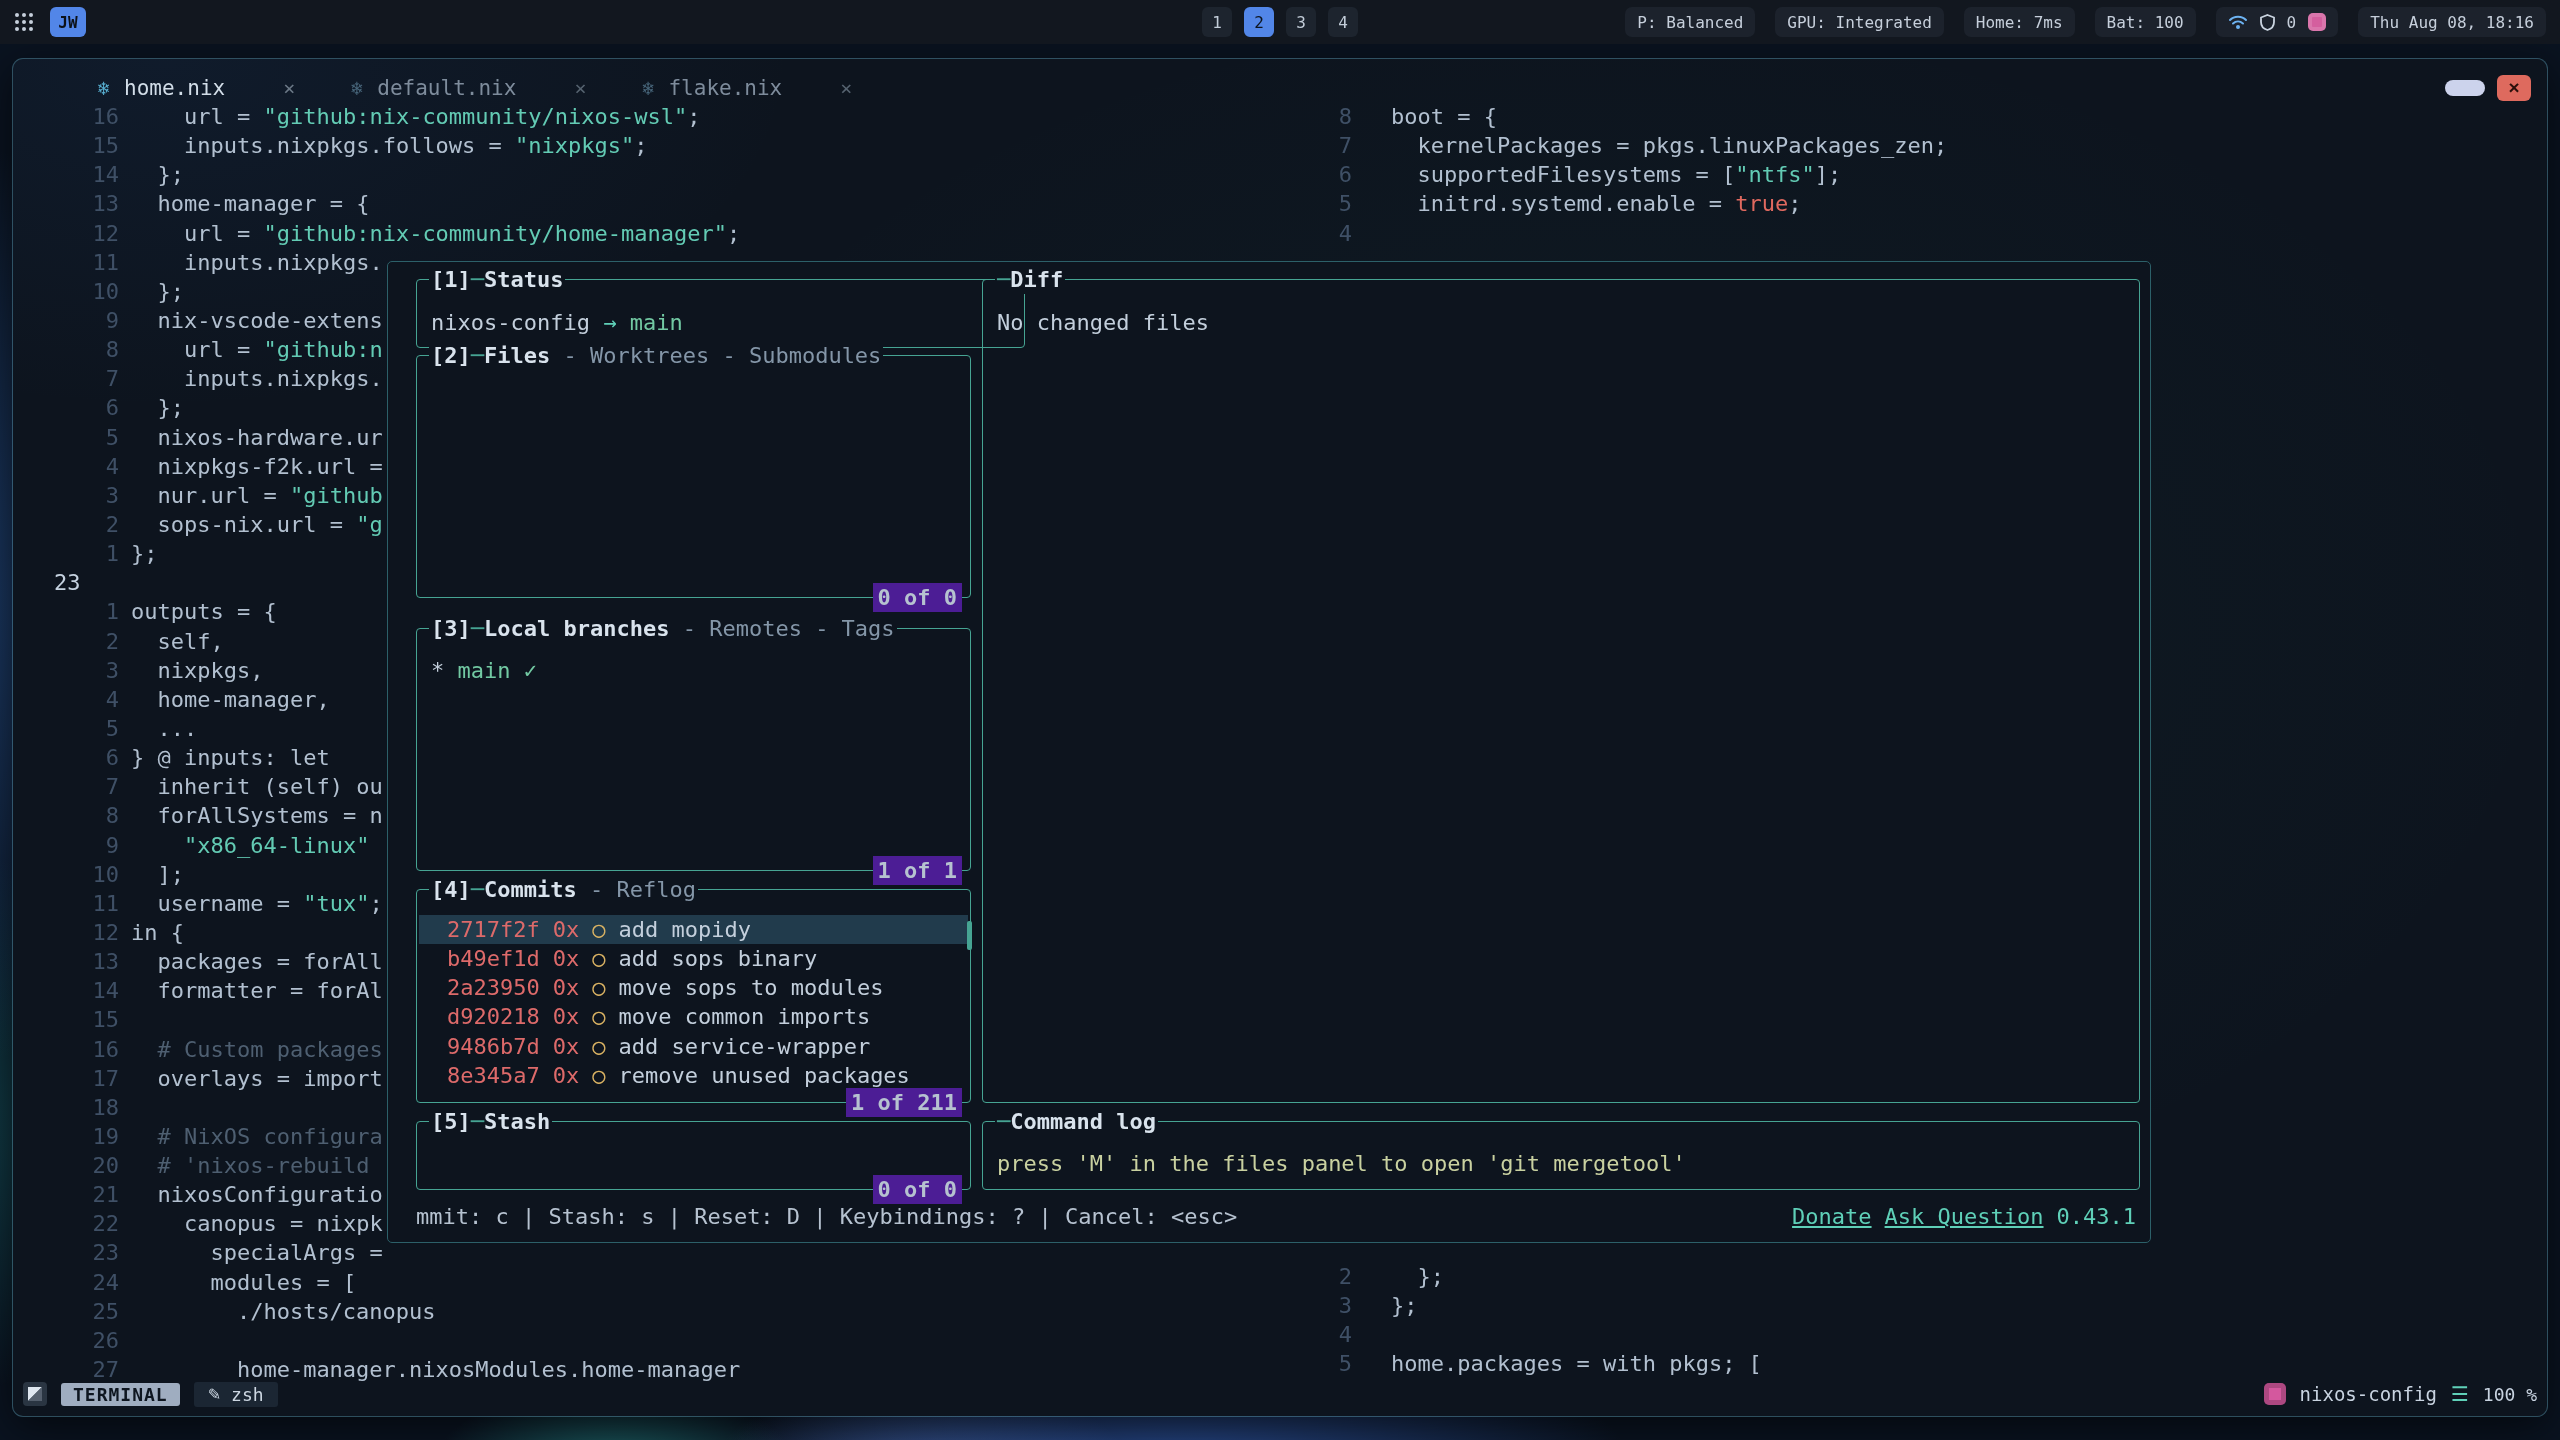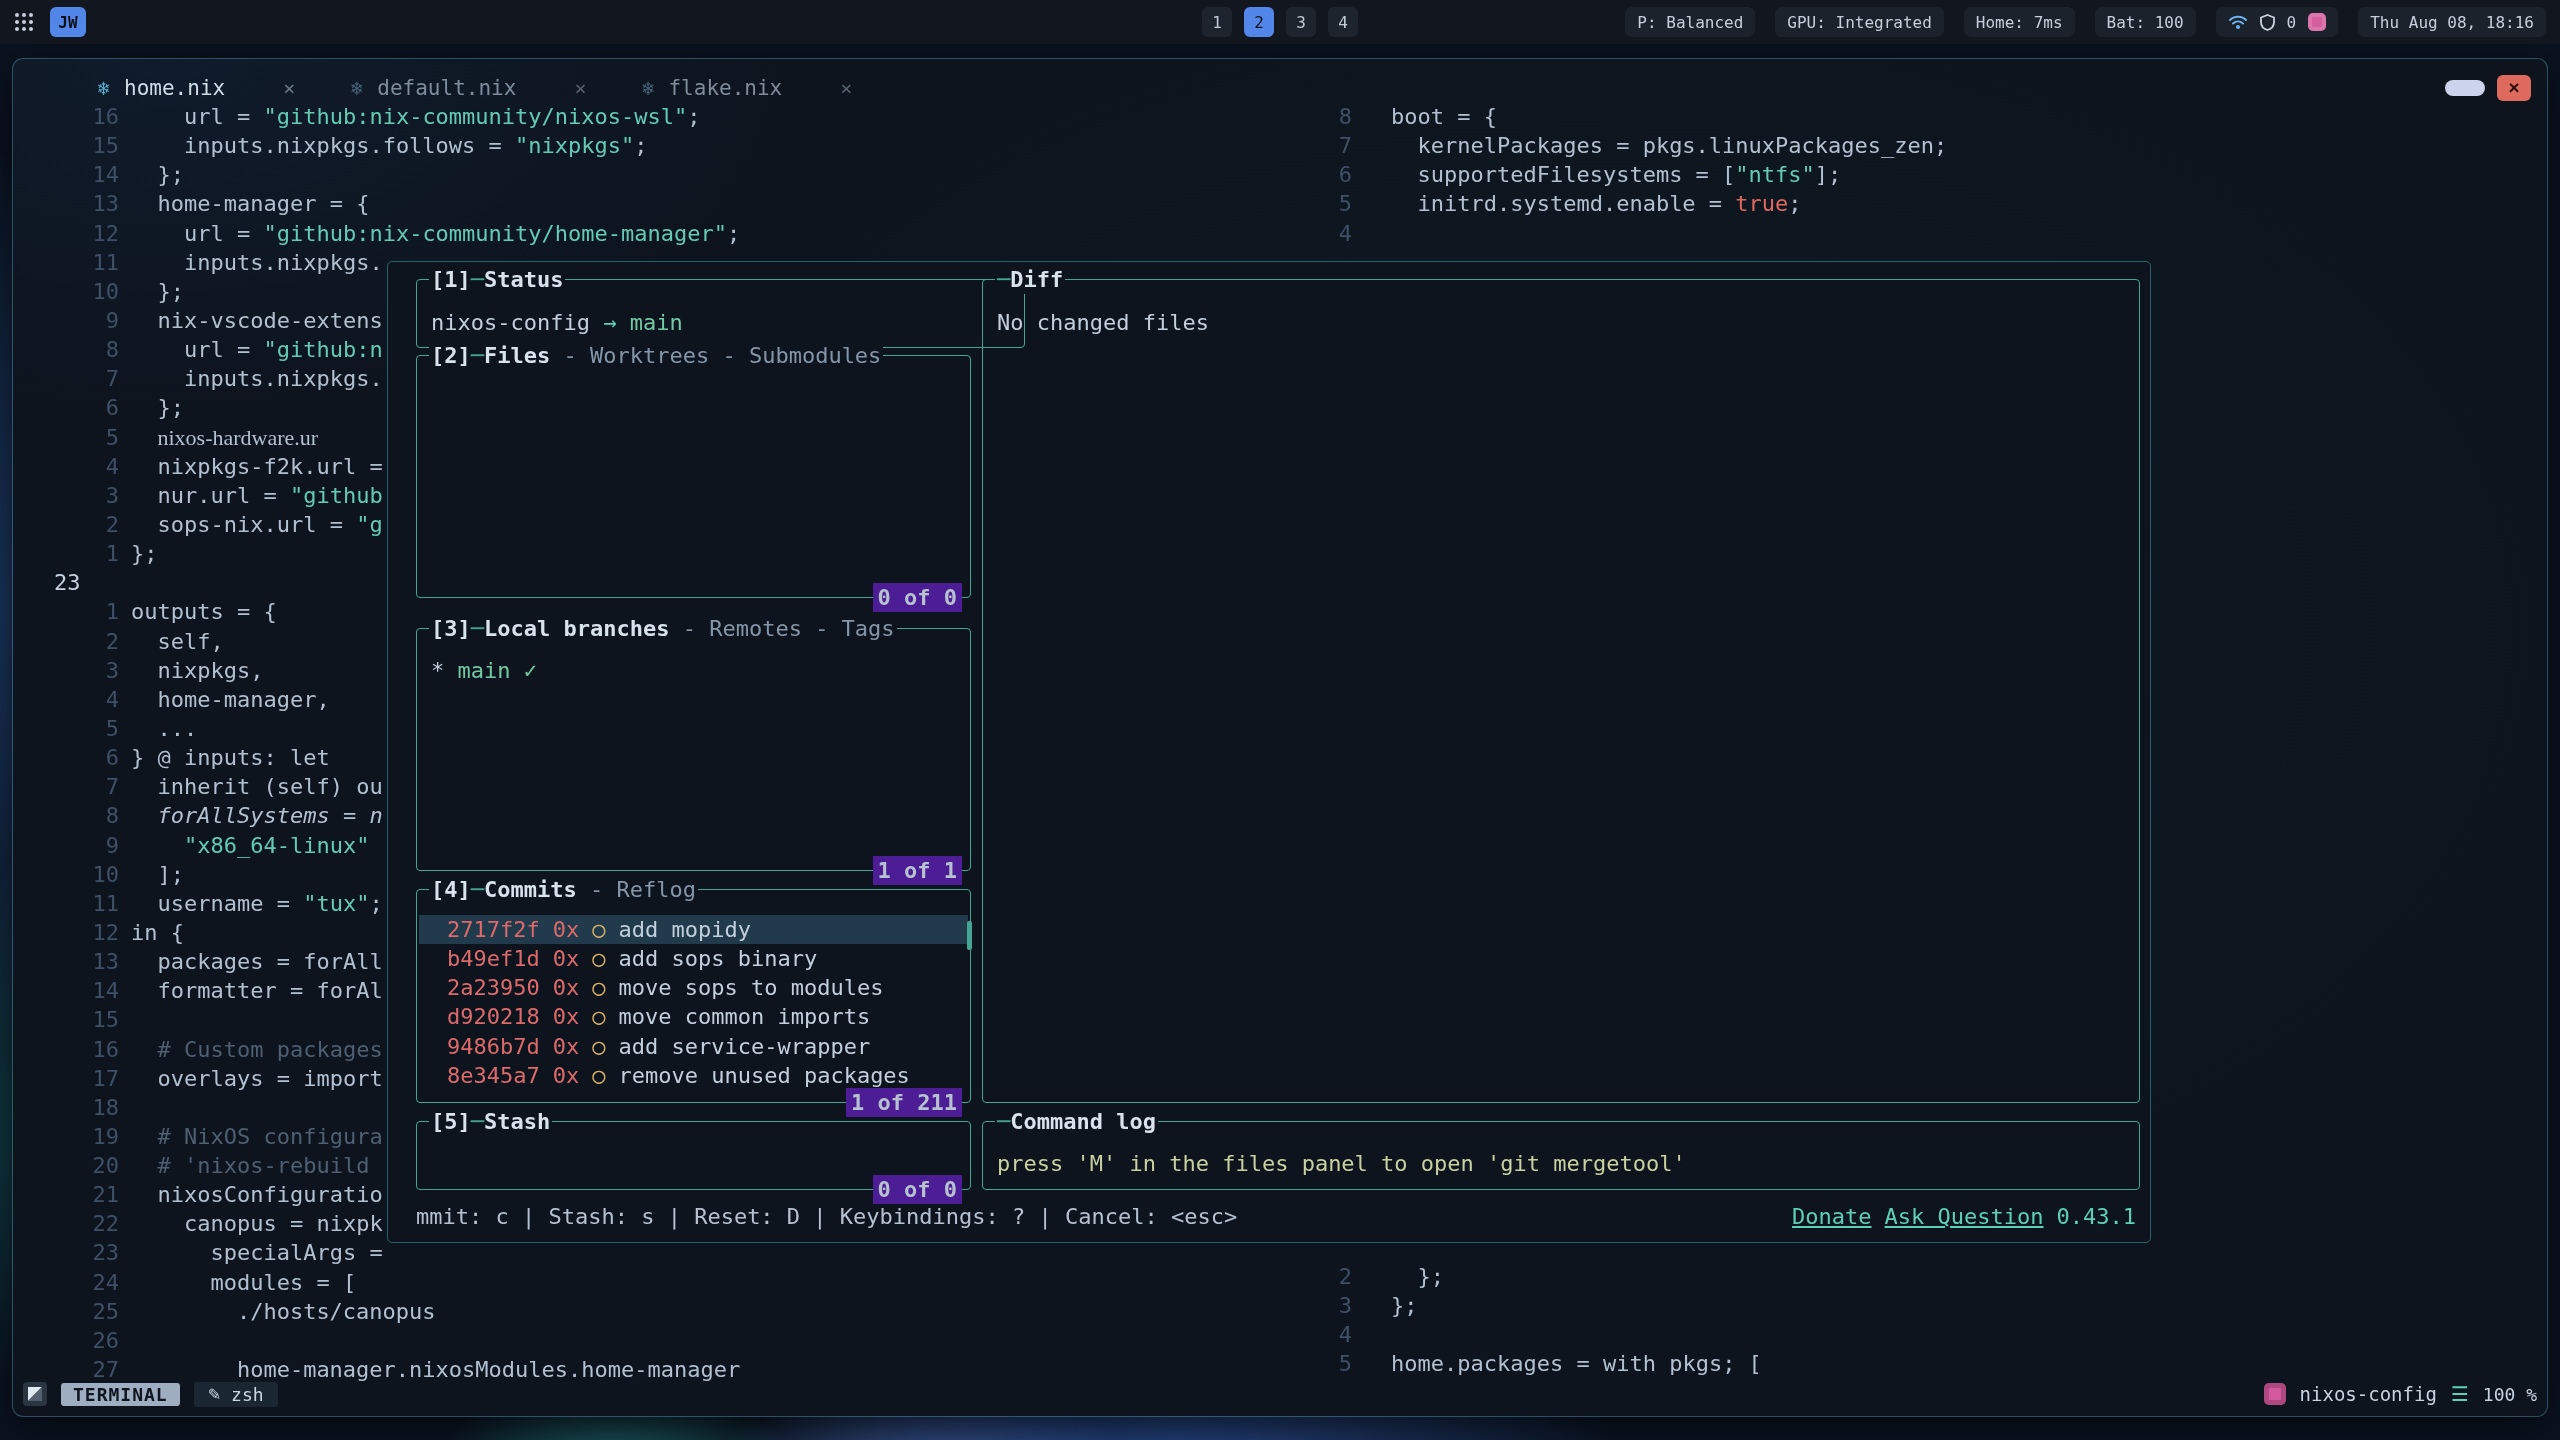--- a/index.html
+++ b/index.html
@@ -222,34 +222,34 @@
       <div class="crow"><span class="lnum">15</span><span class="lcode" style="padding-left: 52.96px;"><span class="tk-p">inputs.nixpkgs.follows = </span><span class="tk-s">"nixpkgs"</span><span class="tk-p">;</span></span></div>
       <div class="crow"><span class="lnum">14</span><span class="lcode" style="padding-left: 26.48px;"><span class="tk-p">};</span></span></div>
       <div class="crow"><span class="lnum">13</span><span class="lcode" style="padding-left: 26.48px;"><span class="tk-p">home-manager = {</span></span></div>
       <div class="crow"><span class="lnum">12</span><span class="lcode" style="padding-left: 52.96px;"><span class="tk-p">url = </span><span class="tk-s">"github:nix-community/home-manager"</span><span class="tk-p">;</span></span></div>
       <div class="crow"><span class="lnum">11</span><span class="lcode" style="padding-left: 52.96px;"><span class="tk-p">inputs.nixpkgs.</span></span></div>
       <div class="crow"><span class="lnum">10</span><span class="lcode" style="padding-left: 26.48px;"><span class="tk-p">};</span></span></div>
       <div class="crow"><span class="lnum">9</span><span class="lcode" style="padding-left: 26.48px;"><span class="tk-p">nix-vscode-extens</span></span></div>
       <div class="crow"><span class="lnum">8</span><span class="lcode" style="padding-left: 52.96px;"><span class="tk-p">url = </span><span class="tk-s">"github:n</span></span></div>
       <div class="crow"><span class="lnum">7</span><span class="lcode" style="padding-left: 52.96px;"><span class="tk-p">inputs.nixpkgs.</span></span></div>
       <div class="crow"><span class="lnum">6</span><span class="lcode" style="padding-left: 26.48px;"><span class="tk-p">};</span></span></div>
-      <div class="crow"><span class="lnum">5</span><span class="lcode" style="padding-left: 26.48px; font-family: Liberation Serif, serif;"><span class="tk-p">nixos-hardware.ur</span></span></div>
+      <div class="crow"><span class="lnum">5</span><span class="lcode" style="padding-left: 26.48px;"><span class="tk-p">nixos-hardware.ur</span></span></div>
       <div class="crow"><span class="lnum">4</span><span class="lcode" style="padding-left: 26.48px;"><span class="tk-p">nixpkgs-f2k.url =</span></span></div>
       <div class="crow"><span class="lnum">3</span><span class="lcode" style="padding-left: 26.48px;"><span class="tk-p">nur.url = </span><span class="tk-s">"github</span></span></div>
       <div class="crow"><span class="lnum">2</span><span class="lcode" style="padding-left: 26.48px;"><span class="tk-p">sops-nix.url = </span><span class="tk-s">"g</span></span></div>
       <div class="crow"><span class="lnum">1</span><span class="lcode" style="padding-left: 0px;"><span class="tk-p">};</span></span></div>
       <div class="crow"><span class="lnum cur">23</span><span class="lcode" style="padding-left: 0px;"></span></div>
       <div class="crow"><span class="lnum">1</span><span class="lcode" style="padding-left: 0px; text-align: right;"><span class="tk-p">outputs = {</span></span></div>
       <div class="crow"><span class="lnum">2</span><span class="lcode" style="padding-left: 26.48px;"><span class="tk-p">self,</span></span></div>
       <div class="crow"><span class="lnum">3</span><span class="lcode" style="padding-left: 26.48px;"><span class="tk-p">nixpkgs,</span></span></div>
       <div class="crow"><span class="lnum">4</span><span class="lcode" style="padding-left: 26.48px;"><span class="tk-p">home-manager,</span></span></div>
       <div class="crow"><span class="lnum">5</span><span class="lcode" style="padding-left: 26.48px;"><span class="tk-p">...</span></span></div>
       <div class="crow"><span class="lnum">6</span><span class="lcode" style="padding-left: 0px;"><span class="tk-p">} @ inputs: let</span></span></div>
       <div class="crow"><span class="lnum">7</span><span class="lcode" style="padding-left: 26.48px;"><span class="tk-p">inherit (self) ou</span></span></div>
-      <div class="crow"><span class="lnum">8</span><span class="lcode" style="padding-left: 26.48px; font-style: italic;"><span class="tk-p">forAllSystems = n</span></span></div>
+      <div class="crow"><span class="lnum">8</span><span class="lcode" style="padding-left: 26.48px;"><span class="tk-p">forAllSystems = n</span></span></div>
       <div class="crow"><span class="lnum">9</span><span class="lcode" style="padding-left: 52.96px;"><span class="tk-s">"x86_64-linux"</span></span></div>
       <div class="crow"><span class="lnum">10</span><span class="lcode" style="padding-left: 26.48px;"><span class="tk-p">];</span></span></div>
       <div class="crow"><span class="lnum">11</span><span class="lcode" style="padding-left: 26.48px;"><span class="tk-p">username = </span><span class="tk-s">"tux"</span><span class="tk-p">;</span></span></div>
       <div class="crow"><span class="lnum">12</span><span class="lcode" style="padding-left: 0px;"><span class="tk-p">in {</span></span></div>
       <div class="crow"><span class="lnum">13</span><span class="lcode" style="padding-left: 26.48px;"><span class="tk-p">packages = forAll</span></span></div>
       <div class="crow"><span class="lnum">14</span><span class="lcode" style="padding-left: 26.48px;"><span class="tk-p">formatter = forAl</span></span></div>
       <div class="crow"><span class="lnum">15</span><span class="lcode" style="padding-left: 0px;"></span></div>
       <div class="crow"><span class="lnum">16</span><span class="lcode" style="padding-left: 26.48px;"><span class="tk-c"># Custom packages</span></span></div>
       <div class="crow"><span class="lnum">17</span><span class="lcode" style="padding-left: 26.48px;"><span class="tk-p">overlays = import</span></span></div>
       <div class="crow"><span class="lnum">18</span><span class="lcode" style="padding-left: 0px;"></span></div>

